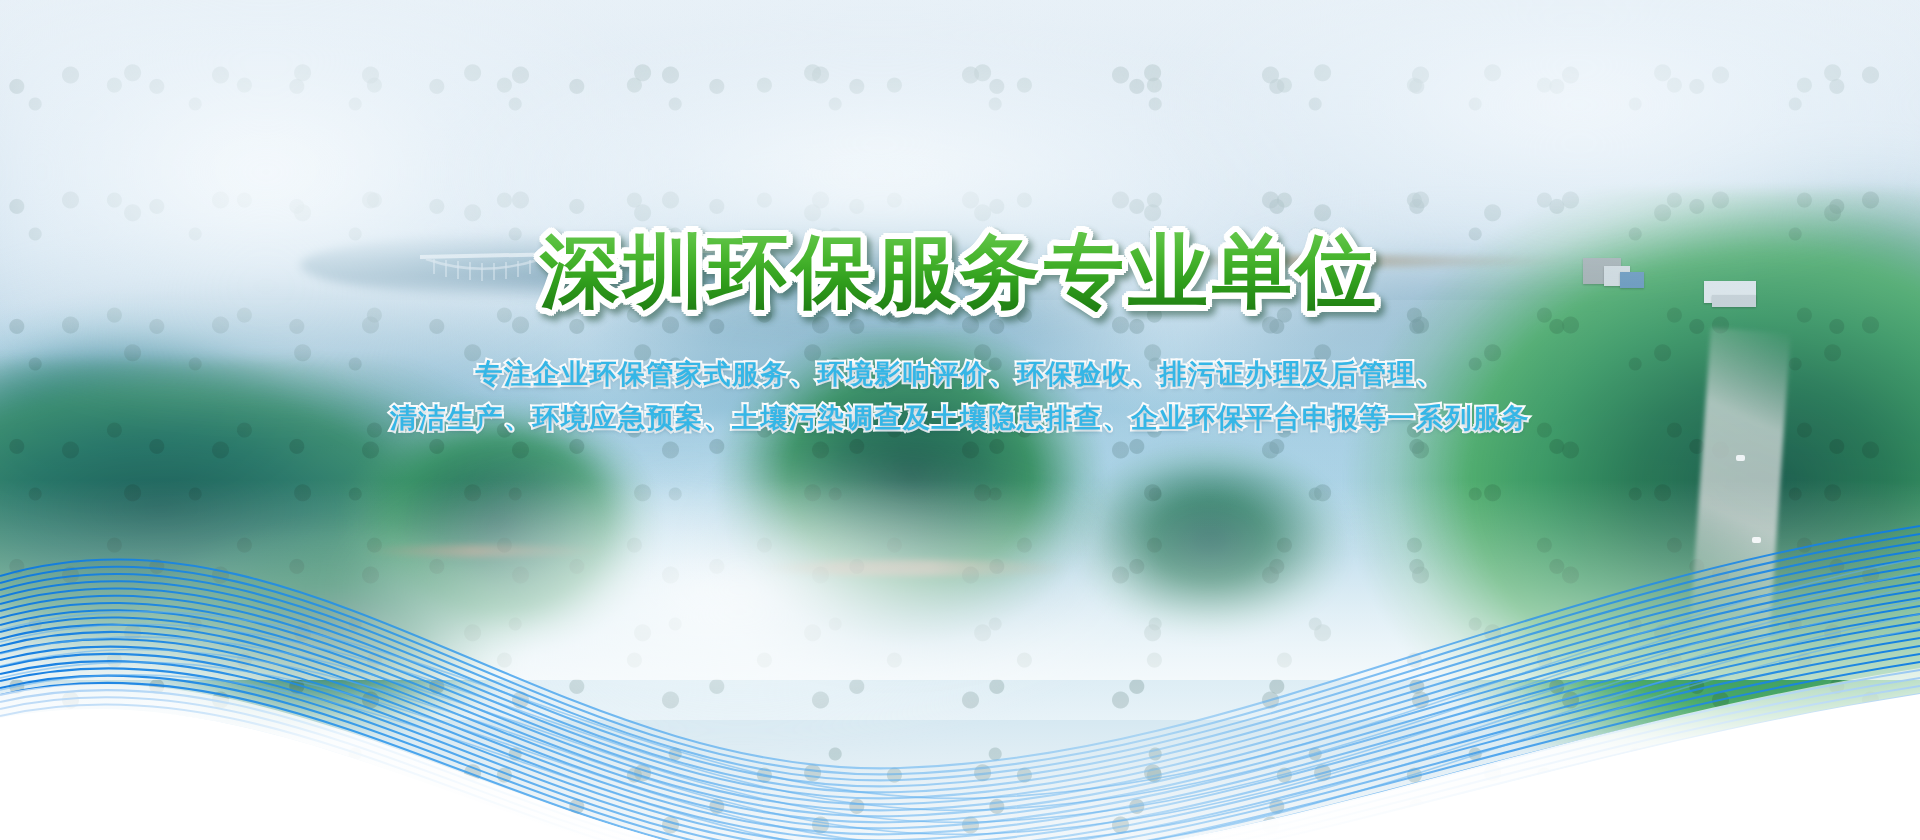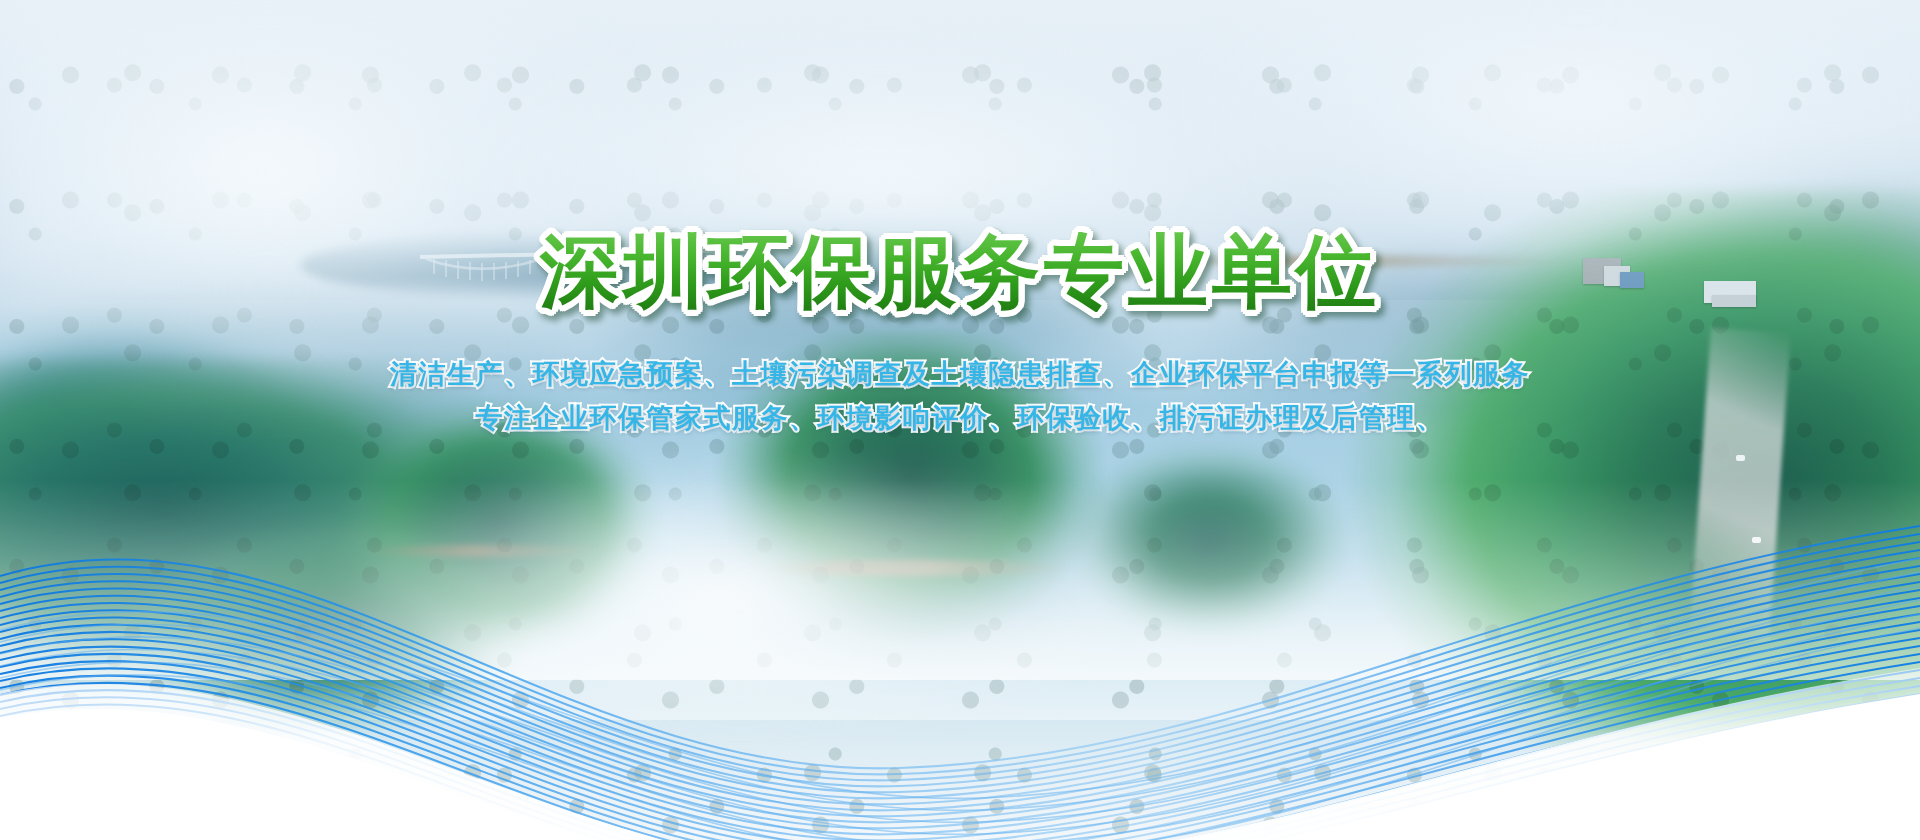--- a/index.html
+++ b/index.html
@@ -298,22 +298,22 @@
     <div class="water-sheen"></div>
     <div class="fog fog-2"></div>
     <div class="fog fog-1"></div>
     <div class="fog fog-3"></div>
     <div class="photo-tint"></div>
   </div>
 
   <div class="copy">
     <div class="headline">深圳环保服务专业单位</div>
     <div class="sub">
+      <span class="sub-line">专注企业环保管家式服务、环境影响评价、环保验收、排污证办理及后管理、</span>
       <span class="sub-line">清洁生产、环境应急预案、土壤污染调查及土壤隐患排查、企业环保平台申报等一系列服务</span>
-      <span class="sub-line">专注企业环保管家式服务、环境影响评价、环保验收、排污证办理及后管理、</span>
     </div>
   </div>
 
   <div class="wave-wrap">
     <svg viewBox="0 0 1920 360" preserveAspectRatio="none">
       <defs>
         <linearGradient id="ribbonGrad" x1="0" y1="0" x2="1" y2="0">
           <stop offset="0%" stop-color="#0c78e0" stop-opacity=".95"></stop>
           <stop offset="18%" stop-color="#2090ea" stop-opacity=".85"></stop>
           <stop offset="42%" stop-color="#4aa6ef" stop-opacity=".55"></stop>

